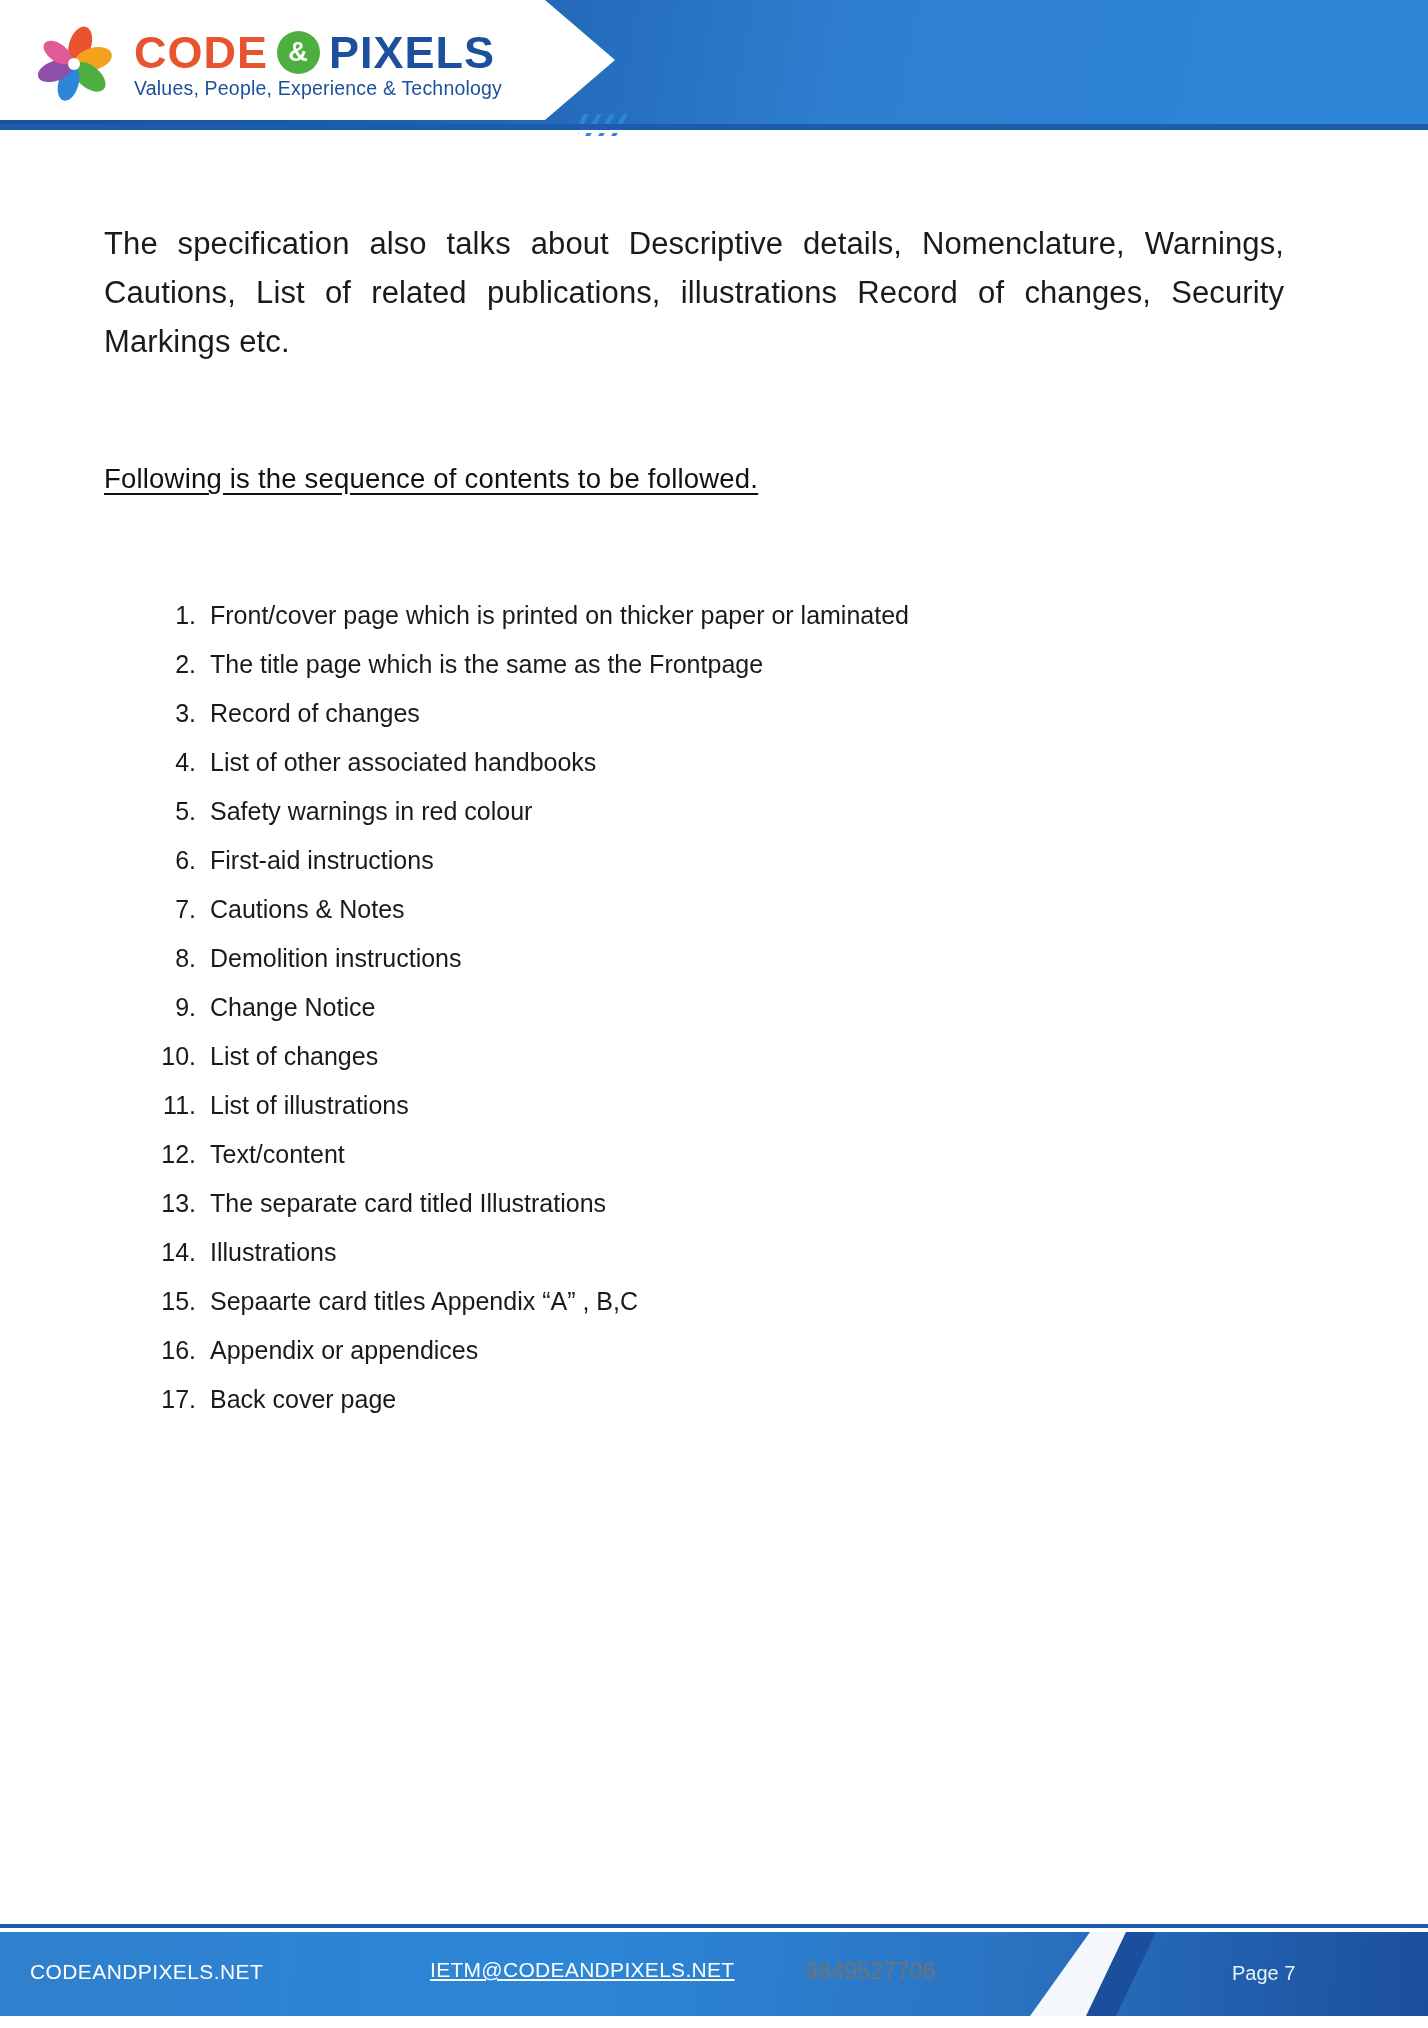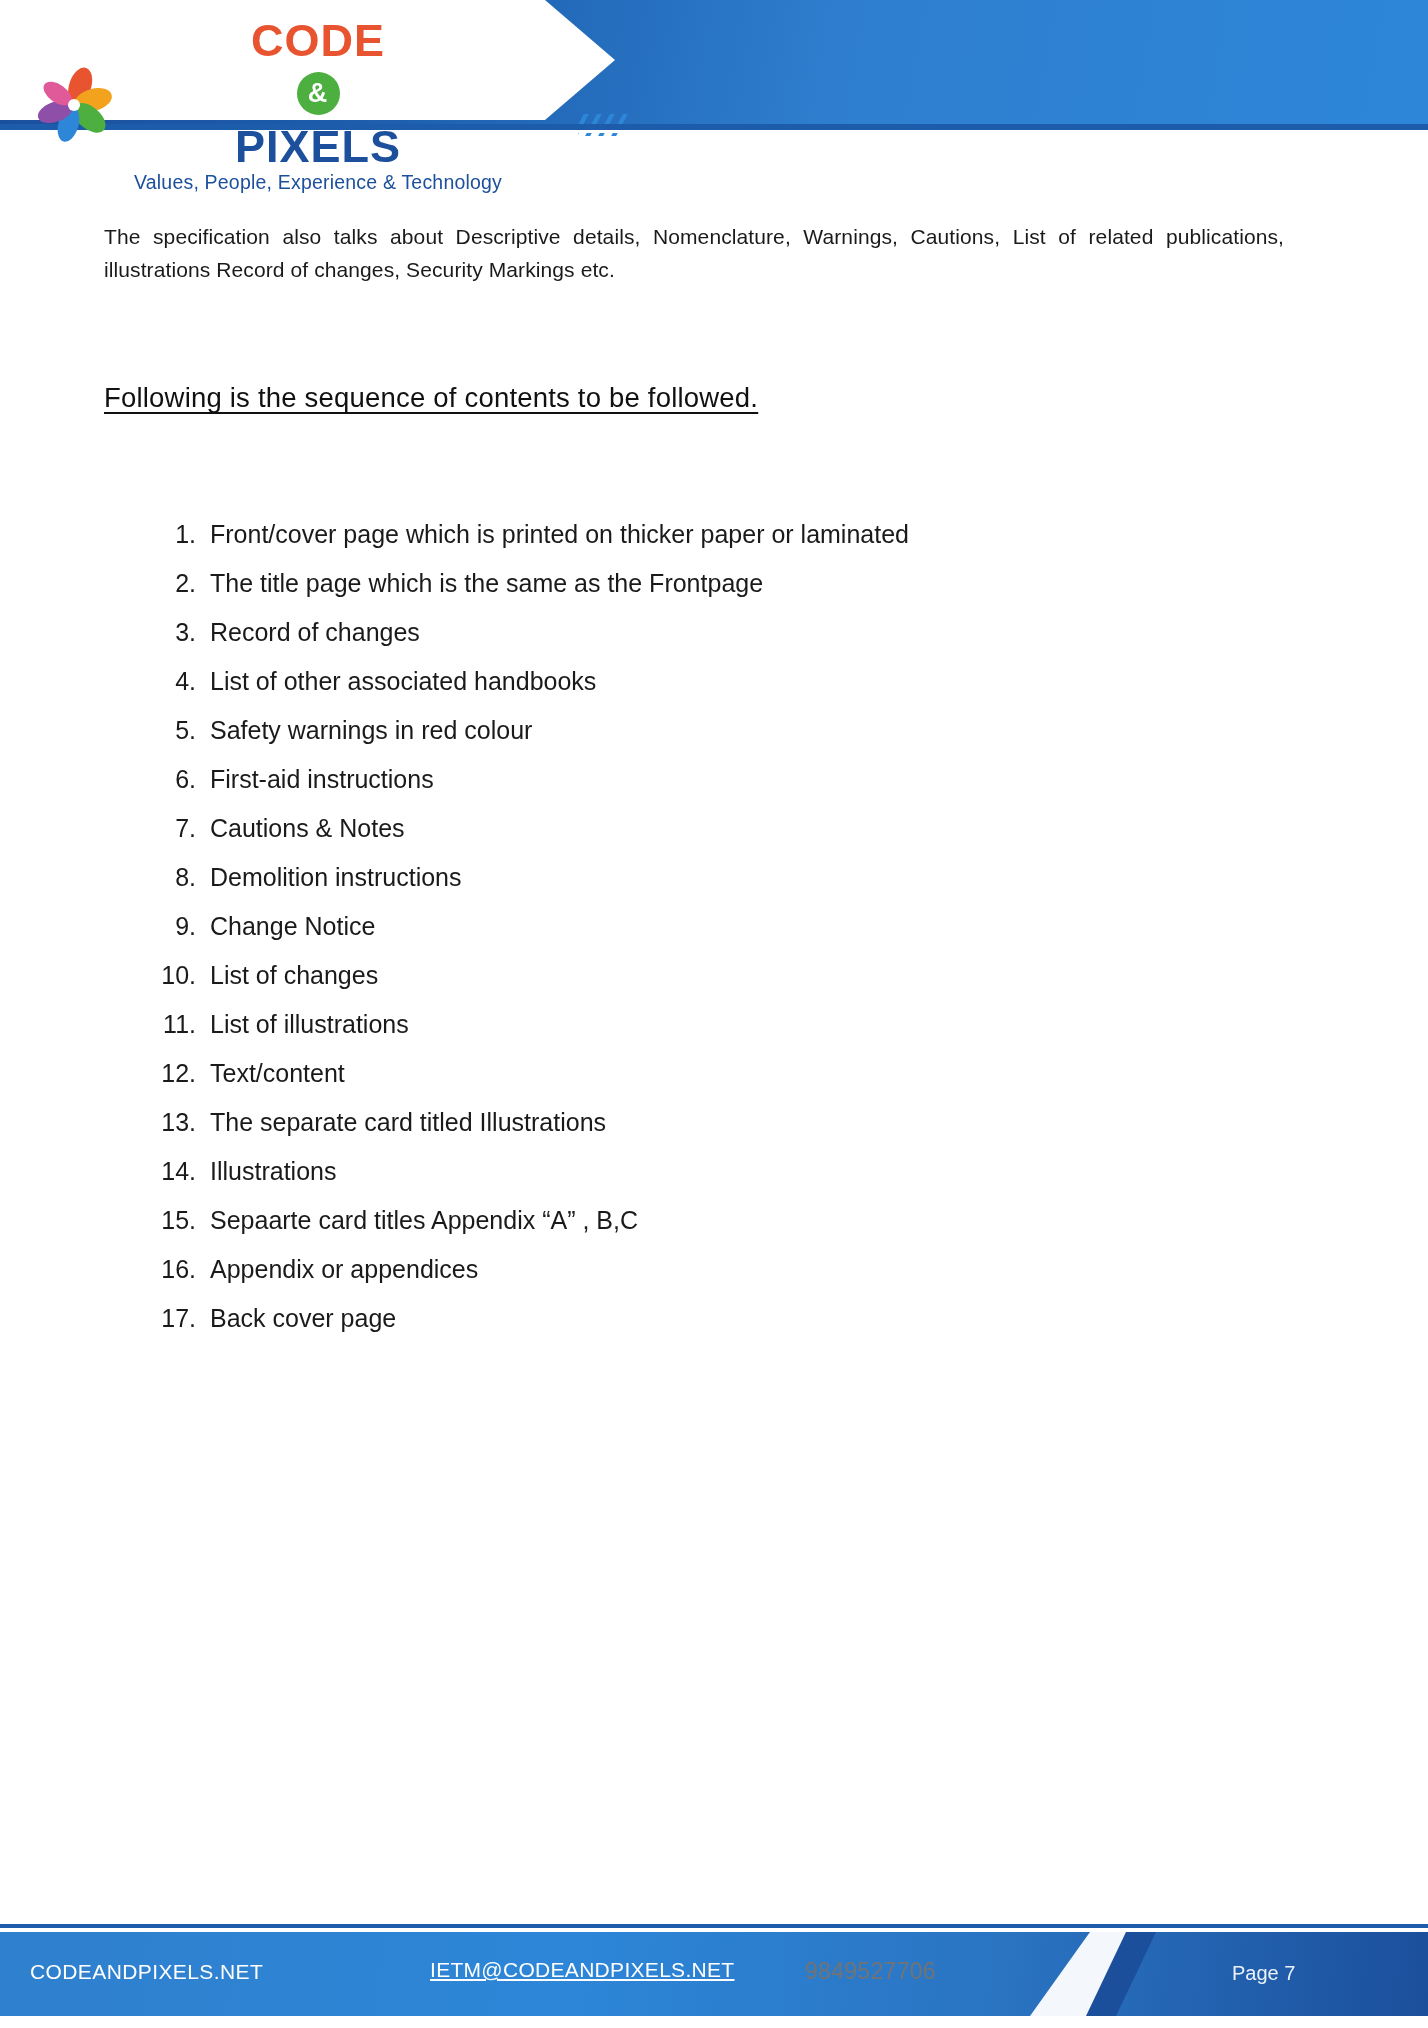--- a/index.html
+++ b/index.html
@@ -88,21 +88,20 @@
     line-height: 1;
   }
   .logo-main {
     font-size: 45px;
     font-weight: bold;
     letter-spacing: 1px;
     display: flex;
     align-items: center;
     gap: 9px;
     font-family: "Liberation Sans", sans-serif;
-    flex-direction: column;
   }
   .logo-code { color: #e8542f; }
   .logo-pixels { color: #1c4f9c; }
   .amp-circle {
     width: 43px; height: 43px;
     border-radius: 50%;
     background: #4caf3f;
     color: #fff;
     font-size: 27px;
     display: flex;
@@ -118,21 +117,21 @@
   }
 
   
   .content {
     position: absolute;
     top: 220px;
     left: 104px;
     width: 1200px;
   }
   .para {
-    font-size: 21px;
+    font-size: 31px;
     line-height: 1.58;
     text-align: justify;
     color: #1a1a1a;
     width: 1180px;
     margin: 0 0 0 0;
     letter-spacing: 0.1px;
   }
   .section-heading {
     margin-top: 96px;
     font-size: 27.5px;

